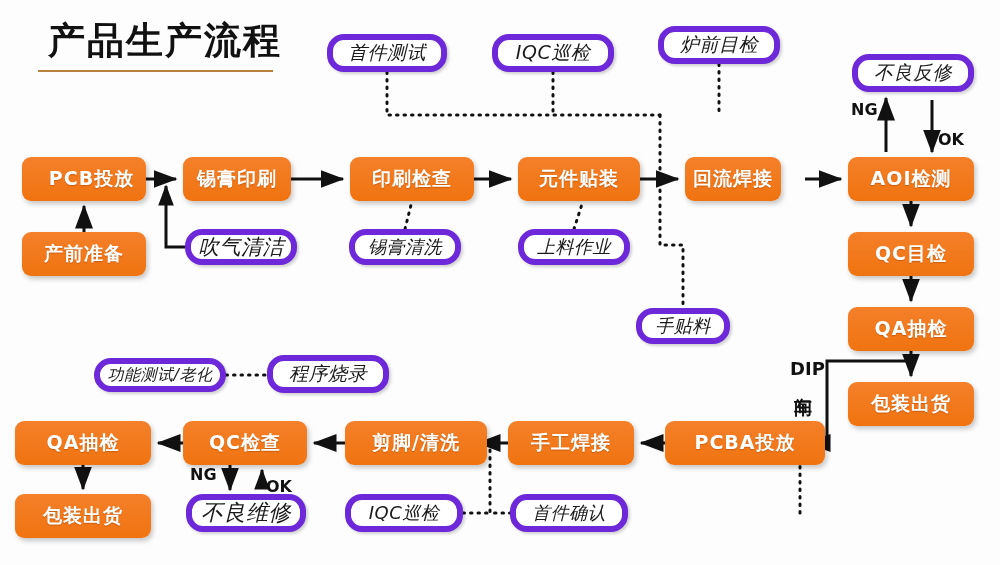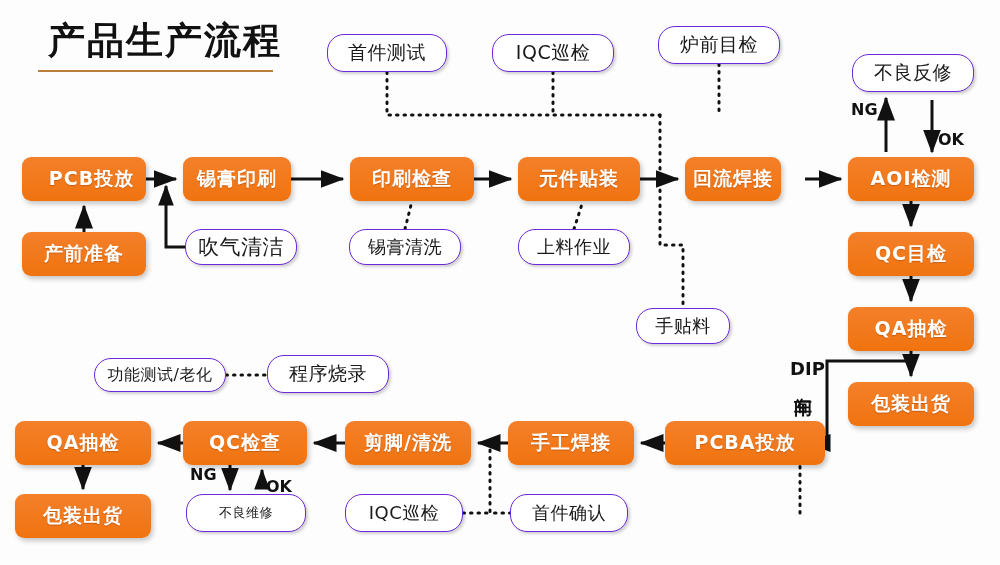--- a/index.html
+++ b/index.html
@@ -12,22 +12,22 @@
 
   .node{position:absolute;display:flex;align-items:center;justify-content:center;
         box-sizing:border-box;white-space:nowrap;}
 
   .orange{background:linear-gradient(180deg,#f4802a 0%,#f0730f 100%);
           color:#ffffff;border-radius:9px;font-weight:bold;
           box-shadow:2px 3px 5px rgba(0,0,0,0.22);
           text-shadow:0 1px 1px rgba(120,45,0,0.35);
           letter-spacing:1px;}
 
-  .plain{background:#ffffff;color:#1a1a1a;border:1px solid #6d28d9;border-radius:17px;
-         box-shadow:2px 2px 3px rgba(0,0,0,0.18);letter-spacing:0.5px;}
+  .plain{background:#ffffff;color:#1a1a1a;border:6px solid #6d28d9;border-radius:17px;
+         box-shadow:2px 2px 3px rgba(0,0,0,0.18);letter-spacing:0.5px;font-style:italic;}
 
   .lbl{position:absolute;color:#111;font-weight:bold;white-space:nowrap;}
   .vlbl{position:absolute;color:#111;font-weight:bold;writing-mode:vertical-rl;
         text-orientation:upright;letter-spacing:0px;line-height:1;}
   .footnote{position:absolute;color:#111;font-weight:bold;letter-spacing:1px;white-space:nowrap;}
 </style>
 </head>
 <body>
 
 <div id="stage">
@@ -119,27 +119,27 @@
   <div class="node plain" style="left:349px;top:229px;width:112px;height:36px;font-size:18px;">锡膏清洗</div>
   <div class="node plain" style="left:518px;top:229px;width:112px;height:36px;font-size:18px;">上料作业</div>
   <div class="node plain" style="left:636px;top:308px;width:94px;height:36px;font-size:18px;">手贴料</div>
 
   <div class="lbl" style="left:851px;top:100px;font-size:16px;">NG</div>
   <div class="lbl" style="left:938px;top:130px;font-size:16px;">OK</div>
 
   <div class="node orange" style="left:15px;top:421px;width:136px;height:44px;font-size:19px;">QA抽检</div>
   <div class="node orange" style="left:15px;top:494px;width:136px;height:44px;font-size:19px;">包装出货</div>
   <div class="node orange" style="left:183px;top:421px;width:124px;height:44px;font-size:19px;">QC检查</div>
-  <div class="node orange" style="left:345px;top:421px;width:126px;height:44px;font-size:19px;">剪脚/清洗</div>
+  <div class="node orange" style="left:345px;top:421px;width:142px;height:44px;font-size:19px;">剪脚/清洗</div>
   <div class="node orange" style="left:508px;top:421px;width:126px;height:44px;font-size:19px;">手工焊接</div>
   <div class="node orange" style="left:665px;top:421px;width:160px;height:44px;font-size:19px;">PCBA投放</div>
 
   <div class="node plain" style="left:94px;top:358px;width:132px;height:34px;font-size:16px;">功能测试/老化</div>
   <div class="node plain" style="left:267px;top:355px;width:122px;height:38px;font-size:19px;">程序烧录</div>
-  <div class="node plain" style="left:186px;top:494px;width:120px;height:38px;font-size:13px;">不良维修</div>
+  <div class="node plain" style="left:186px;top:494px;width:120px;height:38px;font-size:22px;">不良维修</div>
   <div class="node plain" style="left:345px;top:494px;width:118px;height:38px;font-size:18px;">IQC巡检</div>
   <div class="node plain" style="left:510px;top:494px;width:118px;height:38px;font-size:18px;">首件确认</div>
 
   <div class="lbl" style="left:190px;top:465px;font-size:16px;">NG</div>
   <div class="lbl" style="left:266px;top:477px;font-size:16px;">OK</div>
 
   <div class="lbl" style="left:790px;top:358px;font-size:18px;">DIP</div>
   <div class="vlbl" style="left:794px;top:383px;font-size:18px;">车间</div>
 
 

